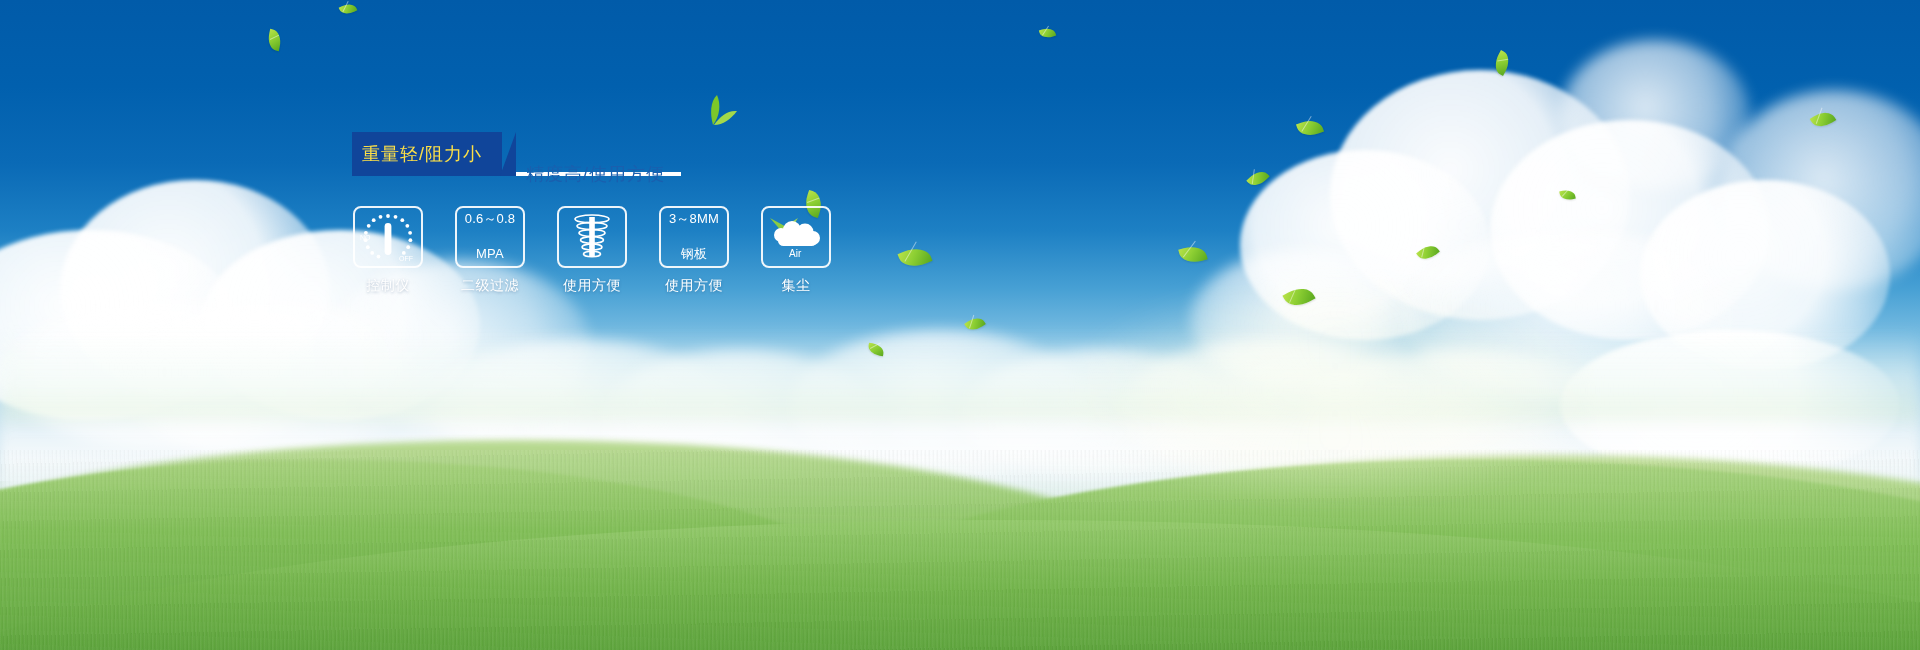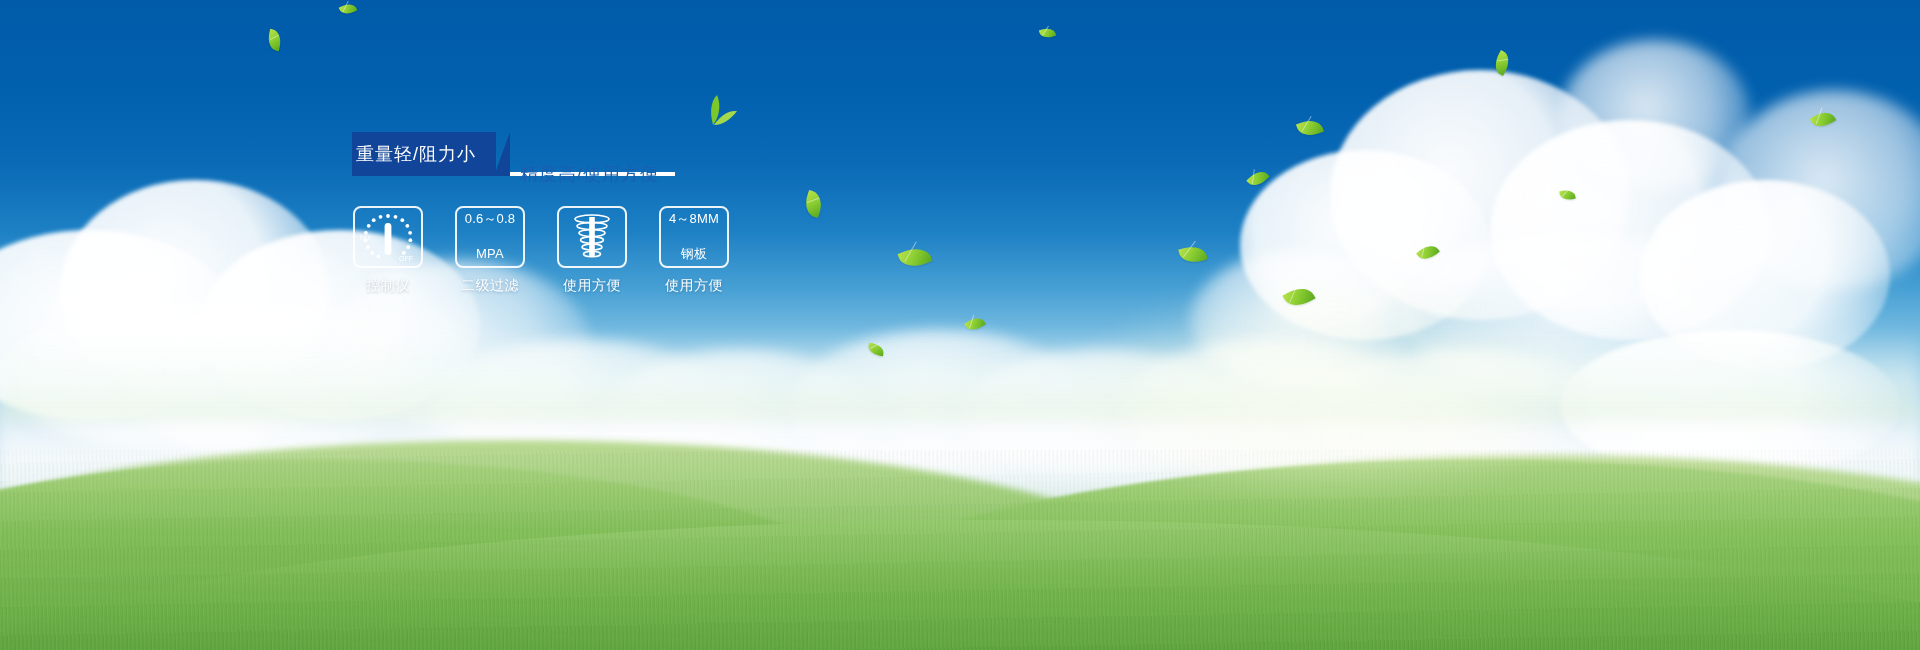--- a/index.html
+++ b/index.html
@@ -268,22 +268,22 @@
   .tab {
     display: flex;
     align-items: center;
     justify-content: center;
     font-size: 18px;
     letter-spacing: 1px;
     white-space: nowrap;
   }
   .tab-primary {
     background: #10459a;
-    color: #ffffff;
-    padding: 0 20px 0 4px;
+    color: #fde047;
+    padding: 0 20px 0 10px;
     position: relative;
     z-index: 2;
   }
   .tab-primary::after {
     content: "";
     position: absolute;
     right: -14px;
     top: 0;
     width: 0;
     height: 0;
@@ -471,22 +471,39 @@
               <ellipse cx="25" cy="42" rx="8.5" ry="2.8"></ellipse>
             </g>
             <rect x="22.2" y="5" width="5.6" height="40" fill="#ffffff"></rect>
           </svg>
         </div>
         <div class="feature-label">使用方便</div>
       </div>
 
       <div class="feature">
         <div class="feature-box">
-          <div class="feature-text">4～8MM</div>
+          <div class="feature-text">3～8MM</div>
           <div class="feature-text">钢板</div>
         </div>
         <div class="feature-label">使用方便</div>
       </div>
 
+      <div class="feature">
+        <div class="feature-box">
+          <svg width="56" height="46" viewBox="0 0 56 46">
+            <path d="M2 4 L24 16 L16 20 Z" fill="#8fd13b" opacity="0.95"></path>
+            <path d="M30 4 L20 20 L14 14 Z" fill="#a8dd52" opacity="0.9"></path>
+            <g fill="#ffffff">
+              <circle cx="13" cy="21" r="7"></circle>
+              <circle cx="24" cy="16" r="9"></circle>
+              <circle cx="37" cy="18" r="8.5"></circle>
+              <circle cx="45" cy="24" r="7"></circle>
+              <rect x="10" y="21" width="39" height="11" rx="5.5"></rect>
+            </g>
+            <text x="21" y="43" font-family="Liberation Sans, sans-serif" font-size="10" fill="#ffffff">Air</text>
+          </svg>
+        </div>
+        <div class="feature-label">集尘</div>
+      </div>
 
     </div>
   </div>
 </div>
 
 </body></html>

